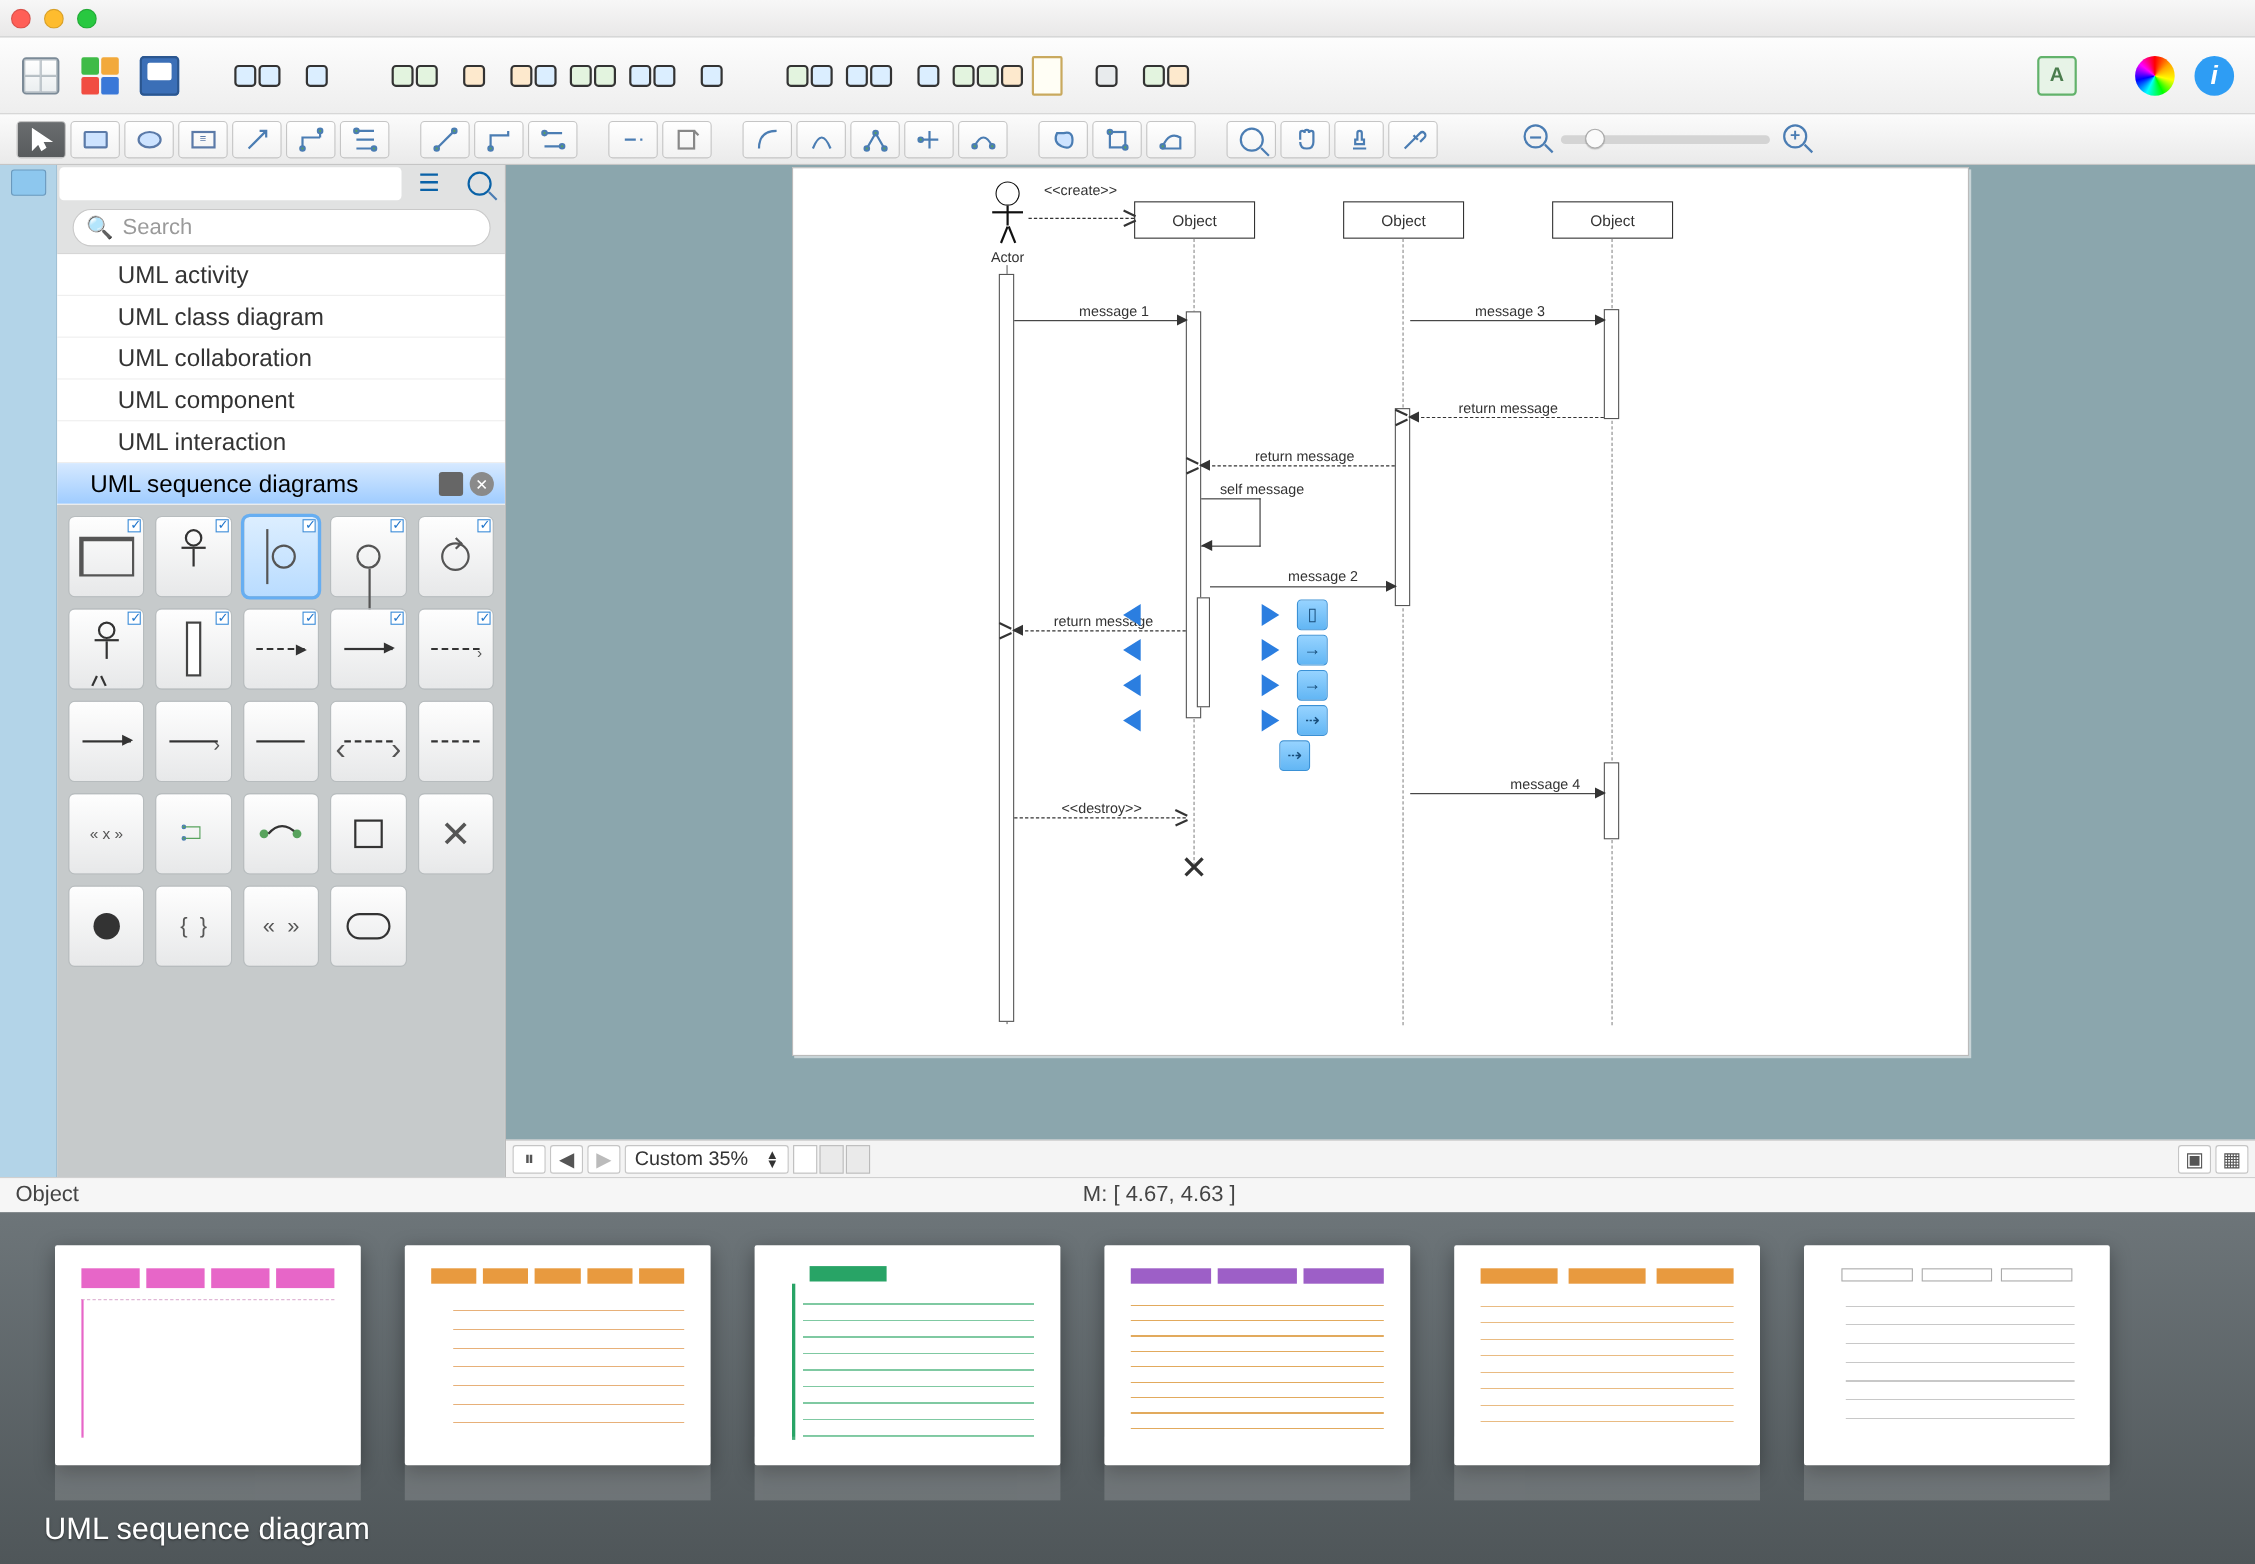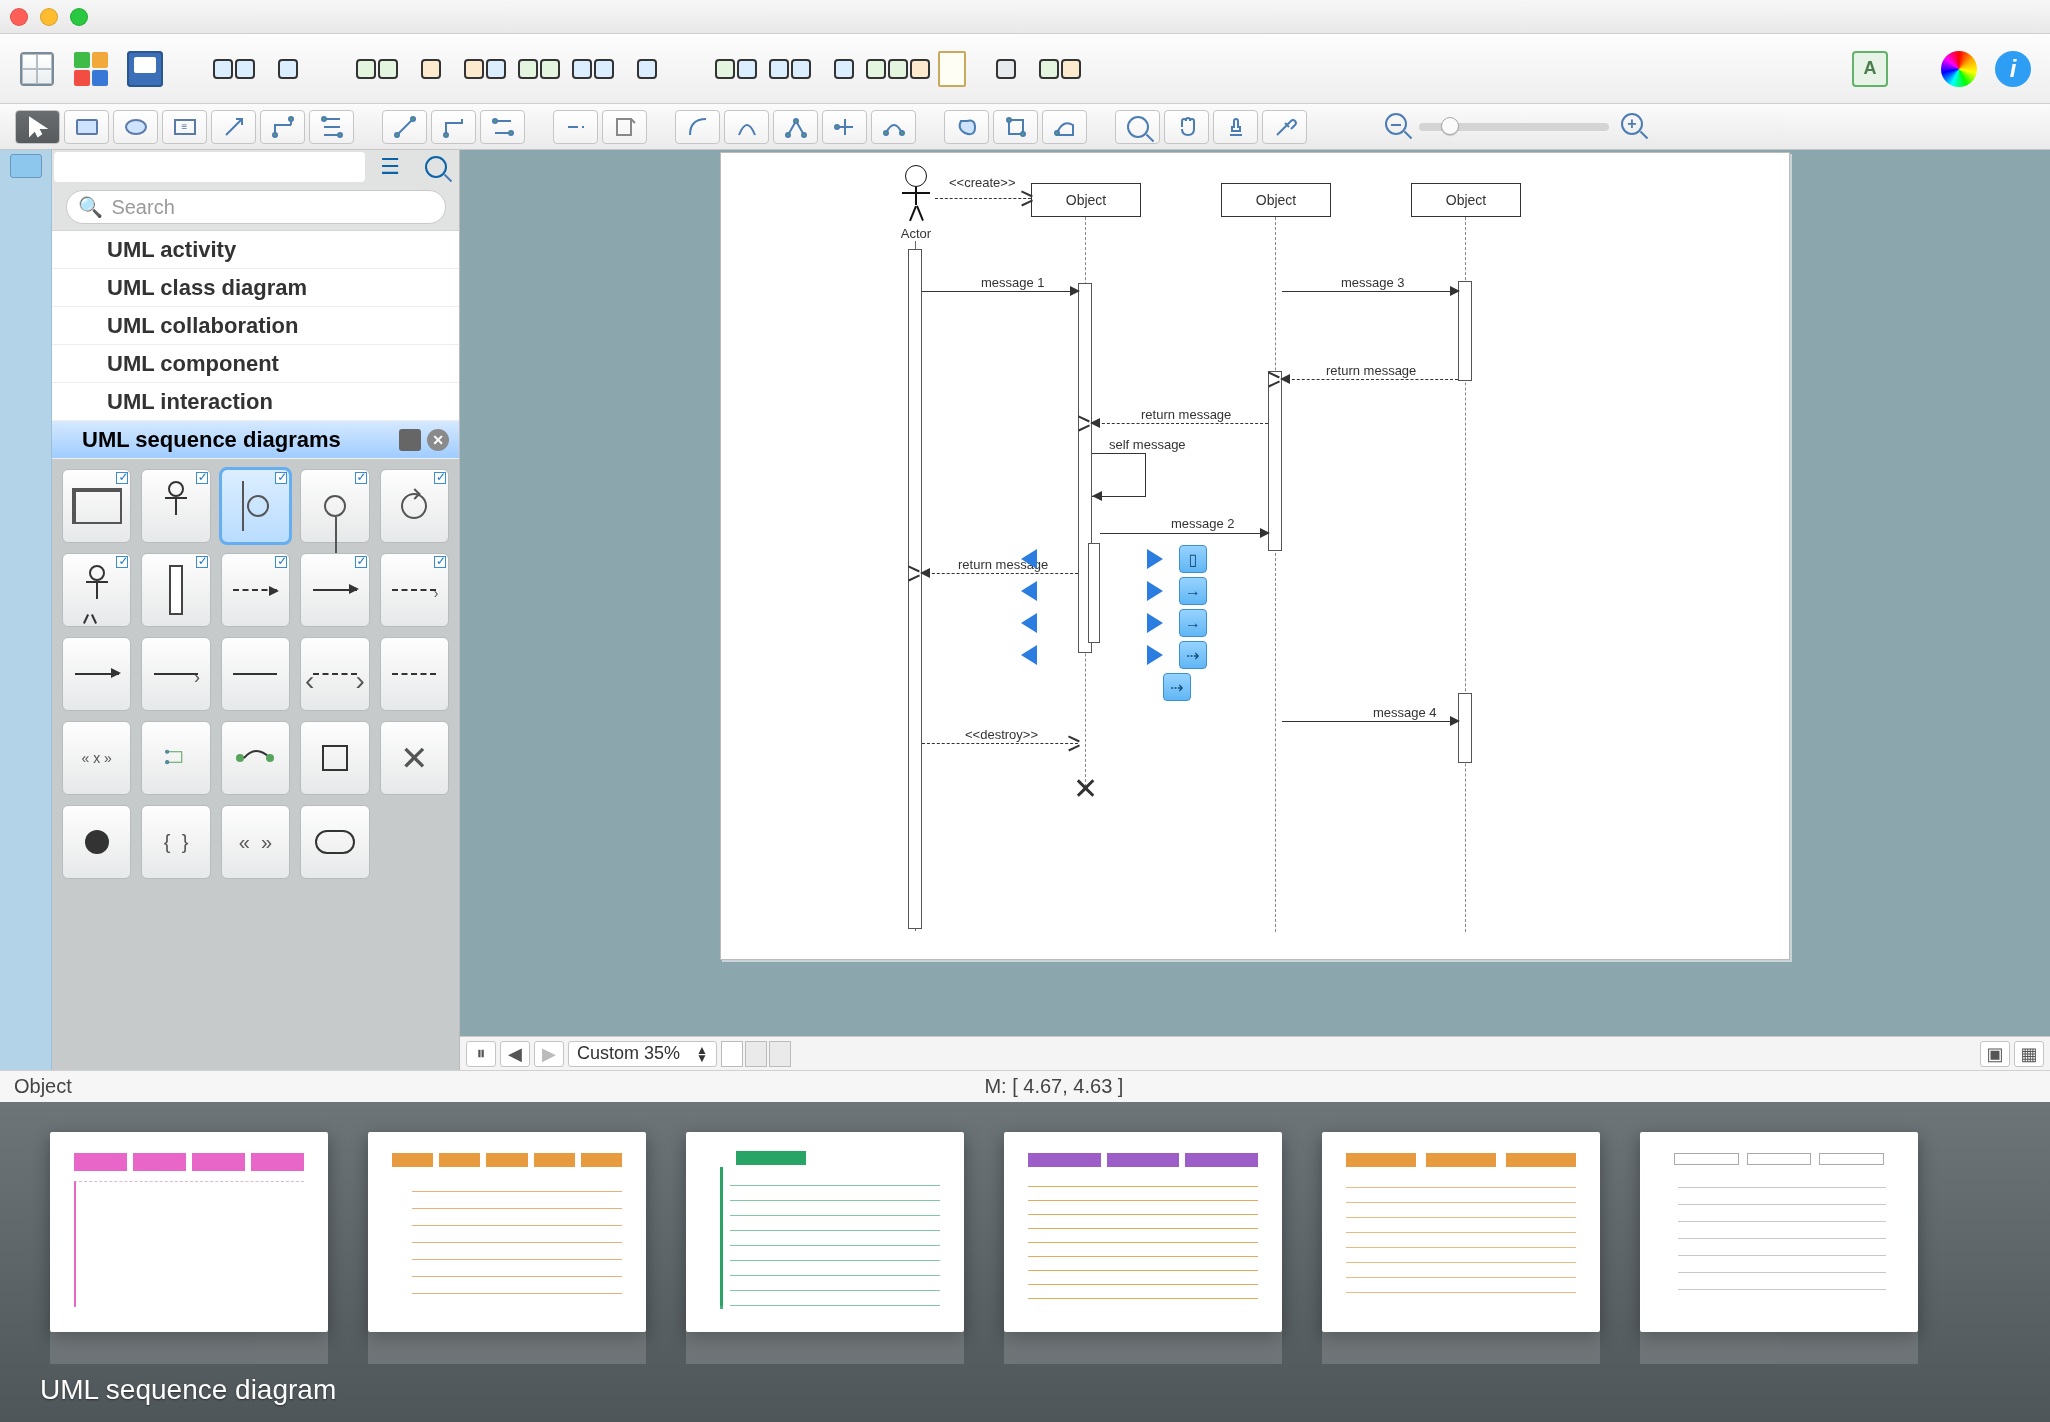--- a/index.html
+++ b/index.html
@@ -47,21 +47,21 @@
   .main-row { flex: 1 1 auto; display:flex; min-height:0; }
   .left-strip { width: 52px; background: #b3d4e8; border-right:1px solid #9fbfd3; display:flex; flex-direction:column; align-items:center; padding-top:4px; gap:4px; }
   .left-strip .ls-ico { width:32px;height:24px;border:1px solid #6a99bd;border-radius:3px;background:#d9ecf7; }
 
   .sidebar { width: 408px; background: #e1e2e2; border-right: 1px solid #bcbcbc; display:flex; flex-direction:column; }
   .sb-top { height: 34px; display:flex; }
   .sb-top-input { flex:1; background:#fff; border: none; border-radius:4px; margin:2px; }
   .sb-top-ico { width:46px; display:flex; align-items:center; justify-content:center; color: #0a62a7; font-size:22px; }
   .sb-search { height: 46px; display:flex; align-items:center; justify-content:center; background:#e1e2e2; }
   .sb-search-box { width: 380px; height: 34px; background:#fff; border:1px solid #c9c9c9; border-radius: 17px; display:flex; align-items:center; padding:0 12px; color:#9a9a9a; font-size:20px; gap:8px; }
-  .sb-list { background:#fff; border-top:1px solid #d6d6d6;font-weight:bold; }
+  .sb-list { background:#fff; border-top:1px solid #d6d6d6; }
   .sb-item { height: 38px; display:flex; align-items:center; padding-left: 55px; color:#333; font-size: 22px; border-bottom: 1px solid #eee; }
   .sb-item.selected { background: linear-gradient(#d6e9ff,#9fccff); color:#000; padding-left: 30px; display:flex; justify-content:space-between; padding-right:10px; }
   .sb-item.selected .right-ic { display:flex; gap:6px; align-items:center; }
   .sb-item.selected .right-ic .save-s{width:22px;height:22px;background:#666;border-radius:3px;display:inline-block;}
   .sb-item.selected .right-ic .x-s{width:22px;height:22px;border-radius:50%;background:#8a8a8a;color:#fff;display:flex;align-items:center;justify-content:center;font-size:14px;}
 
   .palette { flex:1; background:#c6cacb; overflow:auto; }
   .palette-grid { display:grid; grid-template-columns: repeat(5, 1fr); gap:10px; padding:10px; }
   .chip { height: 74px; background: linear-gradient(#fefefe,#e7e8e9); border:1px solid #b7bcbe; border-radius:6px; position:relative; display:flex; align-items:center; justify-content:center; font-size:28px; color:#555; }
   .chip .cm{position:absolute;top:2px;right:2px;width:12px;height:12px;border:1px solid #3a8bd8;background:#fff;}
@@ -603,21 +603,21 @@
             <div class="lab">Actor</div>
           </div>
 
           <div class="obj-box" style="left:310px;top:30px;width:110px;"><span>Object</span></div>
           <div class="obj-box" style="left:500px;top:30px;width:110px;"><span>Object</span></div>
           <div class="obj-box" style="left:690px;top:30px;width:110px;"><span>Object</span></div>
 
           <div class="msg dashed msg-open" style="left:214px;top:45px;width:96px;">
               <div class="ah"></div>
             </div>
-          <div class="msg-label" style="left:228px;top:22px;">&lt;&lt;create&gt;&gt;</div>
+          <div class="msg-label" style="left:228px;top:12px;">&lt;&lt;create&gt;&gt;</div>
 
           <div class="lifeline" style="left:194px;top:88px;height:690px;border-left:1px solid #666;"></div>
           <div class="lifeline" style="left:364px;top:64px;height:570px;"></div>
           <div class="lifeline" style="left:554px;top:64px;height:715px;"></div>
           <div class="lifeline" style="left:744px;top:64px;height:715px;"></div>
 
           <div class="activation" style="left:187px;top:96px;height:680px;"></div>
           <div class="activation" style="left:357px;top:130px;height:370px;"></div>
           <div class="activation" style="left:367px;top:390px;height:100px;width:12px;"></div>
           <div class="activation" style="left:547px;top:218px;height:180px;"></div>

